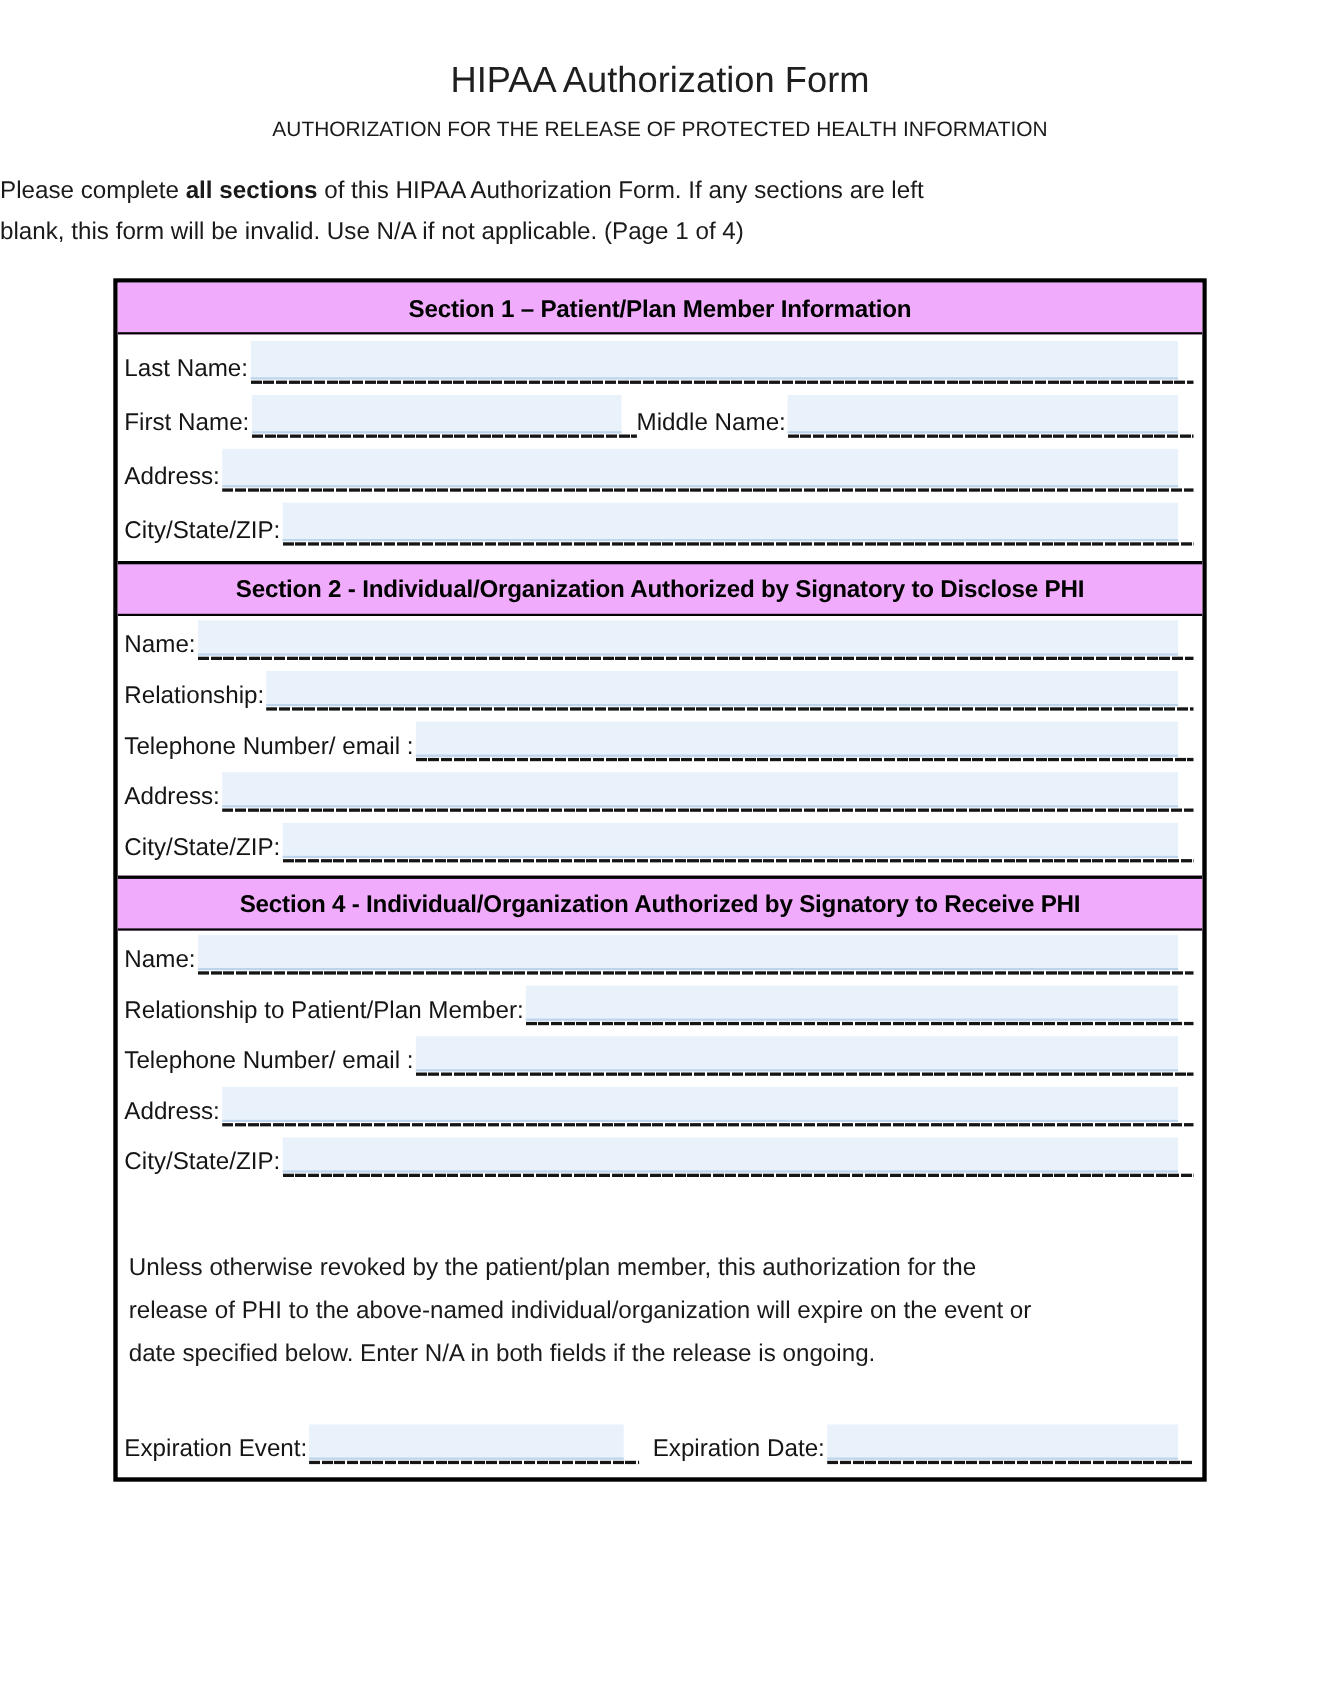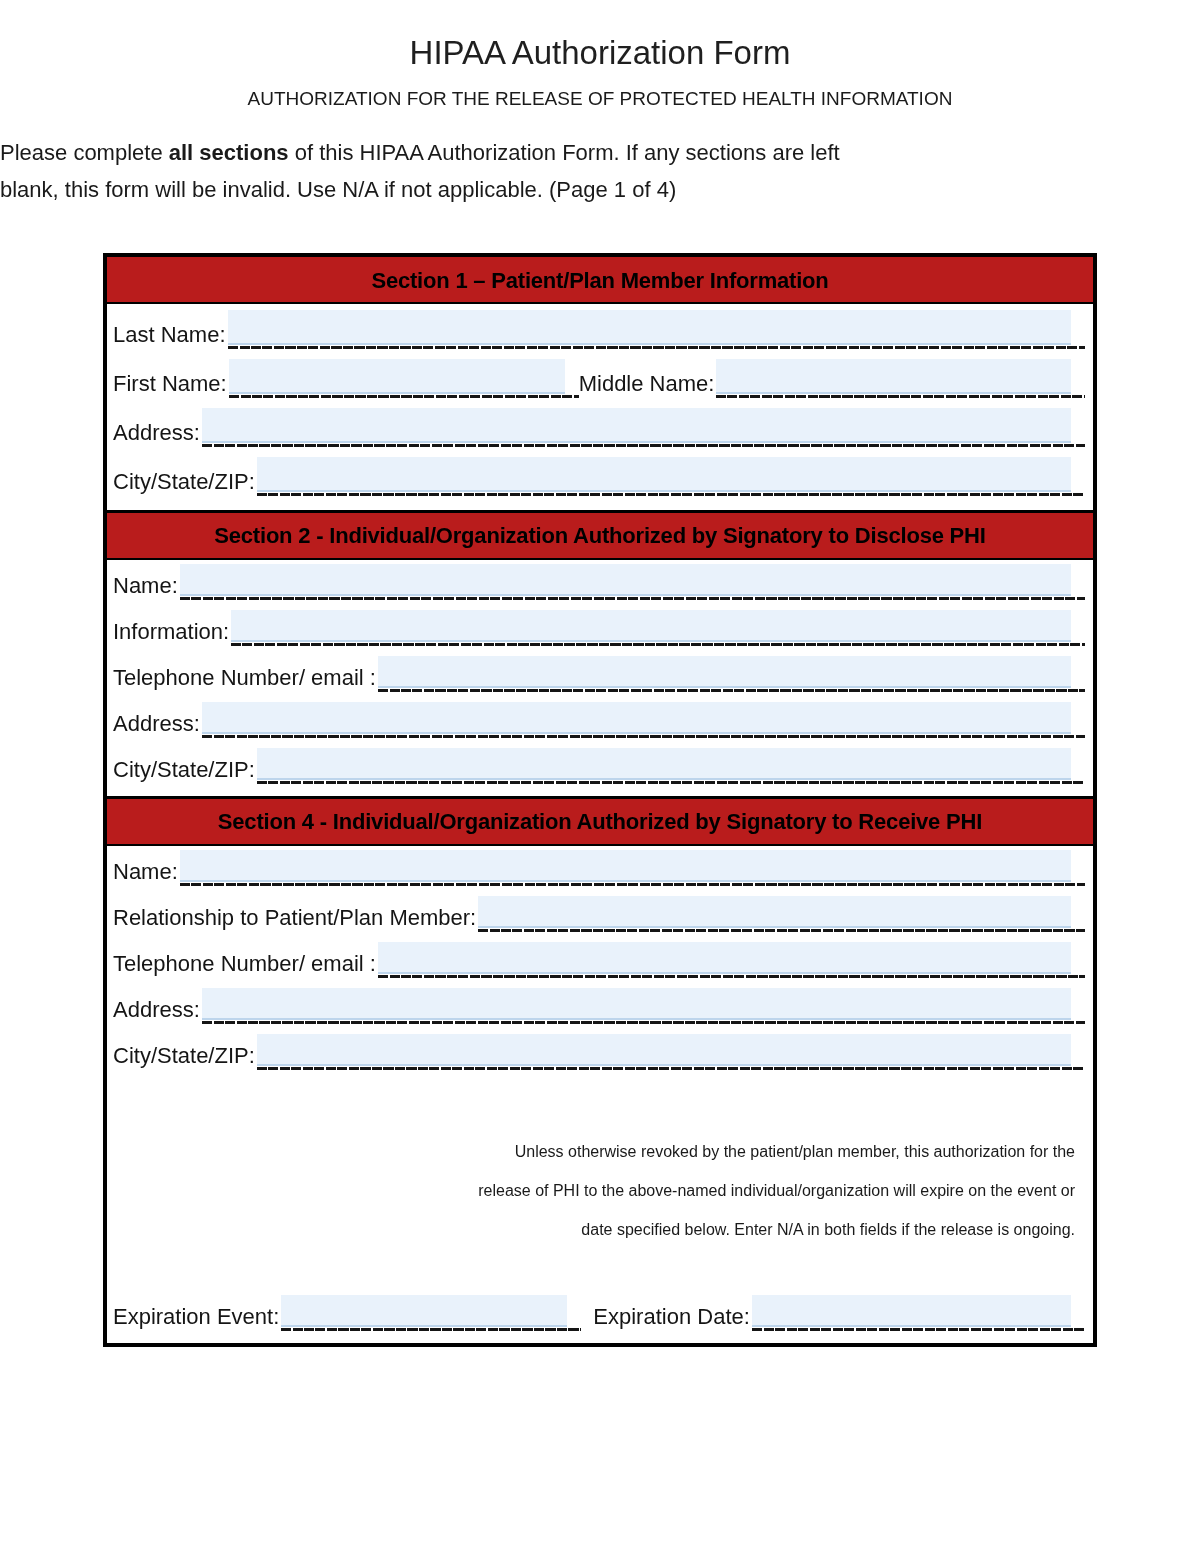--- a/index.html
+++ b/index.html
@@ -5,21 +5,21 @@
   * { margin:0; padding:0; box-sizing:border-box; }
   html,body { background:#ffffff; }
   .page {
     position:relative;
     width:1200px; height:1553px;
     margin:0 auto;
     background:#ffffff;
     font-family:"Liberation Sans","DejaVu Sans",sans-serif;
     color:#1a1a1a;
     overflow:hidden;
-    padding-top:32px;
+    padding-top:52px;
   }
   .title {
     text-align:center;
     font-size:33px; font-weight:400; line-height:42px;
     color:#1f1f1f;
     margin-bottom:10px;
   }
   .subtitle {
     text-align:center;
     font-size:19px; font-weight:400; line-height:30px;
@@ -28,21 +28,21 @@
   .intro { font-size:22px; line-height:37px; margin-bottom:26px; }
   .intro strong { font-weight:700; }
 
   .form-table {
     position:absolute;
     left:103px; top:253px; width:994px;
     border:4px solid #000000;
     background:#ffffff;
   }
   .sec-head {
-    background:#b91c1c;
+    background:#f0abfc;
     border-top:3px solid #000;
     border-bottom:2px solid #000;
     height:50px; line-height:45px;
     text-align:center;
     font-size:22px; font-weight:700; color:#000;
     letter-spacing:-0.2px;
     white-space:nowrap; overflow:hidden;
   }
   .sec-head.first { border-top:none; height:47px; line-height:47px; }
   .sec-body { padding:4px 8px 6px 6px; }
@@ -70,21 +70,21 @@
     border-bottom:2px solid #bdd5ec;
     font-size:20px; line-height:30px; color:#1a1a1a;
     overflow:hidden;
   }
   .fill .ln {
     position:absolute; left:0; right:0; bottom:8px; height:3px;
     background:repeating-linear-gradient(90deg,#151515 0 10px,rgba(0,0,0,0) 10px 11.5px);
   }
 
   .s4-space-top { height:48px; }
-  .s4-para { padding:0 10px 0 4px; font-size:16px; line-height:39px;text-align:right; }
+  .s4-para { padding:0 10px 0 4px; font-size:22px; line-height:39px; }
   .s4-space-mid { height:44px; }
 </style>
 </head>
 <body>
 
 <div class="page">
 
   <h1 class="title">HIPAA Authorization Form</h1>
   <div class="subtitle">AUTHORIZATION FOR THE RELEASE OF PROTECTED HEALTH INFORMATION</div>
 
@@ -142,21 +142,21 @@
 
       <div class="row r46">
         <span class="lbl">Name:</span>
         <span class="fill grow">
             <span class="hl"></span>
             <span class="ln"></span>
           </span>
       </div>
 
       <div class="row r46">
-        <span class="lbl">Information:</span>
+        <span class="lbl">Relationship:</span>
         <span class="fill grow">
             <span class="hl"></span>
             <span class="ln"></span>
           </span>
       </div>
 
       <div class="row r46">
         <span class="lbl">Telephone Number/ email :</span>
         <span class="fill grow">
             <span class="hl"></span>

